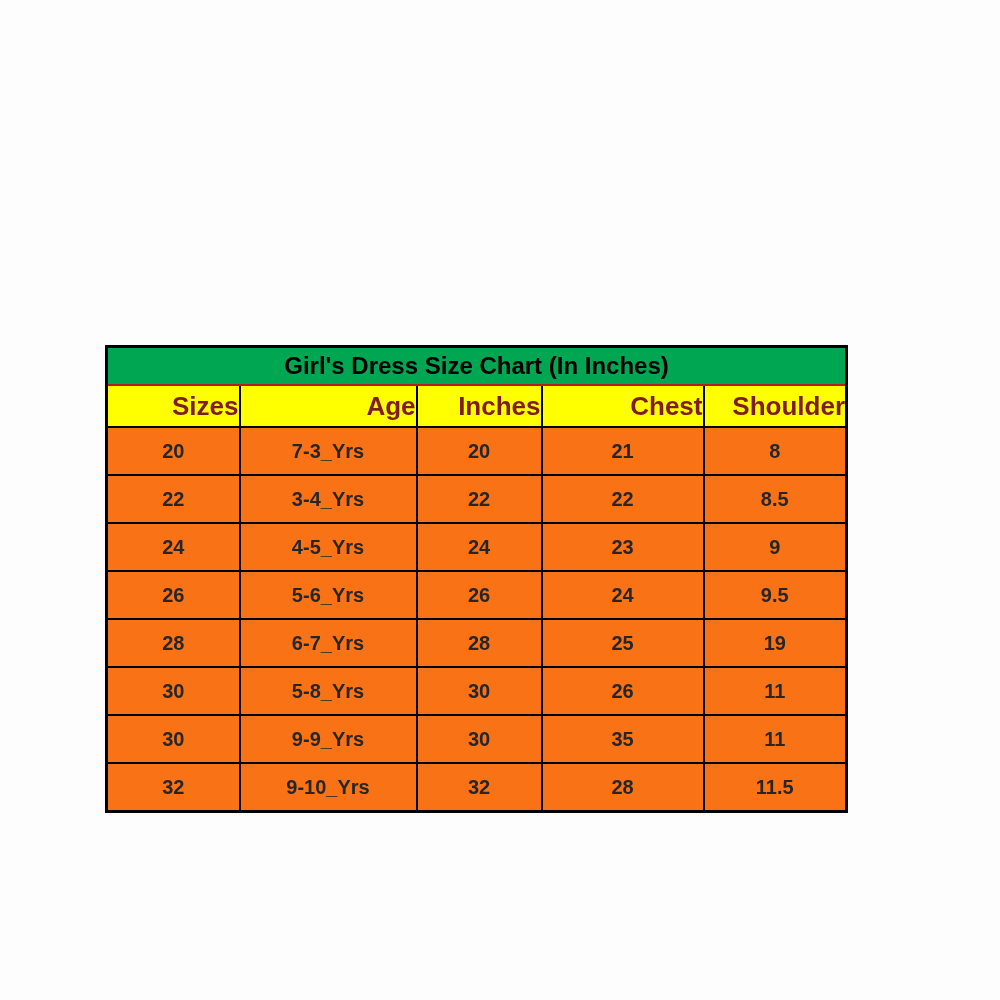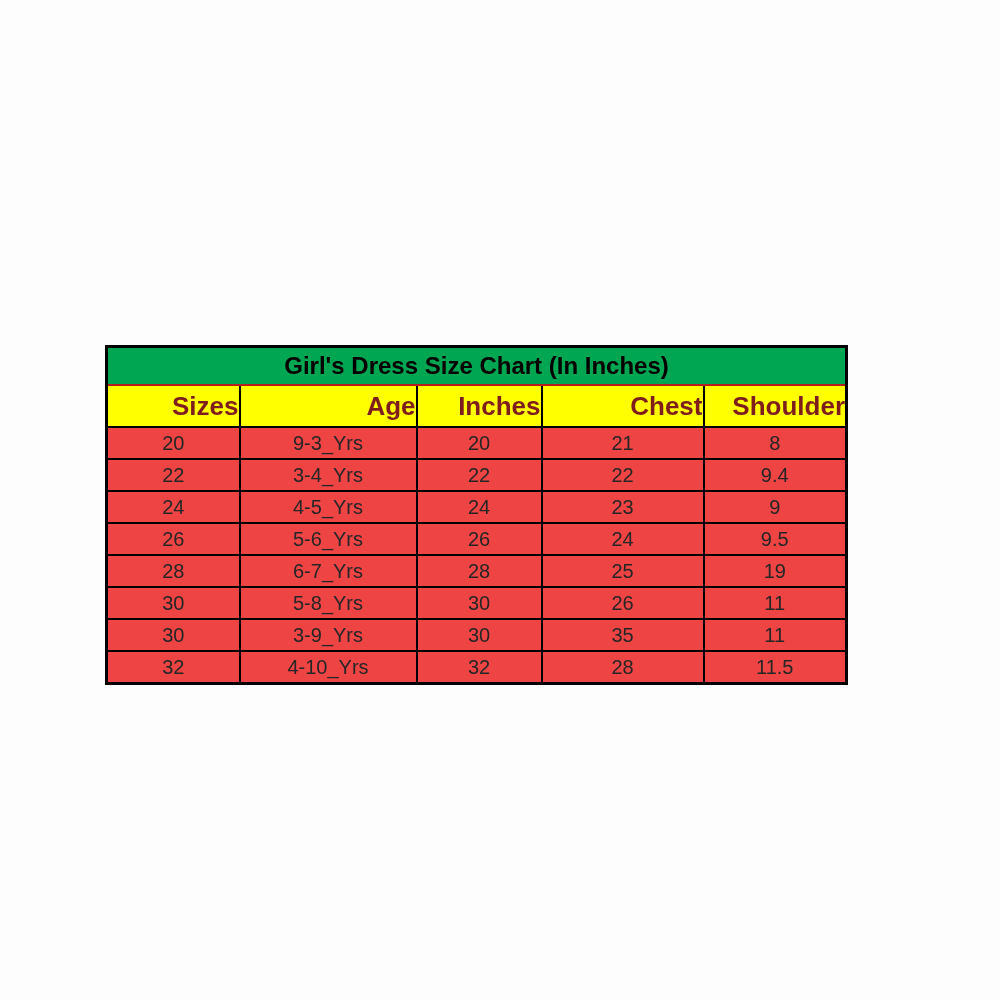--- a/index.html
+++ b/index.html
@@ -49,27 +49,27 @@
     background: var(--header-bg, #ffff00);
     color: #7f1d1d;
     font-size: 26px;
     font-weight: bold;
     text-align: right;
     height: 40px;
     padding: 0 0 0 6px;
     border: 2px solid #000;
   }
   tbody td {
-    background: #ef4444;
+    background: #f97316;
     color: #262626;
     font-size: 20px;
-    font-weight: 400;
+    font-weight: 700;
     text-align: center;
     height: 30px;
-    padding: 0;
+    padding: 8px;
     border: 2px solid #000;
     white-space: nowrap;
   }
 </style>
 </head>
 <body style="background: rgb(253, 253, 253);">
 
 <div class="stage">
   <table class="size-chart">
     <colgroup>
@@ -87,31 +87,31 @@
           <th>Sizes</th>
           <th>Age</th>
           <th>Inches</th>
           <th>Chest</th>
           <th>Shoulder</th>
         </tr>
     </thead>
     <tbody id="table-body">
         <tr>
           <td>20</td>
-          <td>9-3_Yrs</td>
+          <td>7-3_Yrs</td>
           <td>20</td>
           <td>21</td>
           <td>8</td>
         </tr>
         <tr>
           <td>22</td>
           <td>3-4_Yrs</td>
           <td>22</td>
           <td>22</td>
-          <td>9.4</td>
+          <td>8.5</td>
         </tr>
         <tr>
           <td>24</td>
           <td>4-5_Yrs</td>
           <td>24</td>
           <td>23</td>
           <td>9</td>
         </tr>
         <tr>
           <td>26</td>
@@ -129,27 +129,27 @@
         </tr>
         <tr>
           <td>30</td>
           <td>5-8_Yrs</td>
           <td>30</td>
           <td>26</td>
           <td>11</td>
         </tr>
         <tr>
           <td>30</td>
-          <td>3-9_Yrs</td>
+          <td>9-9_Yrs</td>
           <td>30</td>
           <td>35</td>
           <td>11</td>
         </tr>
         <tr>
           <td>32</td>
-          <td>4-10_Yrs</td>
+          <td>9-10_Yrs</td>
           <td>32</td>
           <td>28</td>
           <td>11.5</td>
         </tr>
       </tbody>
   </table>
 </div>
 
 </body></html>

